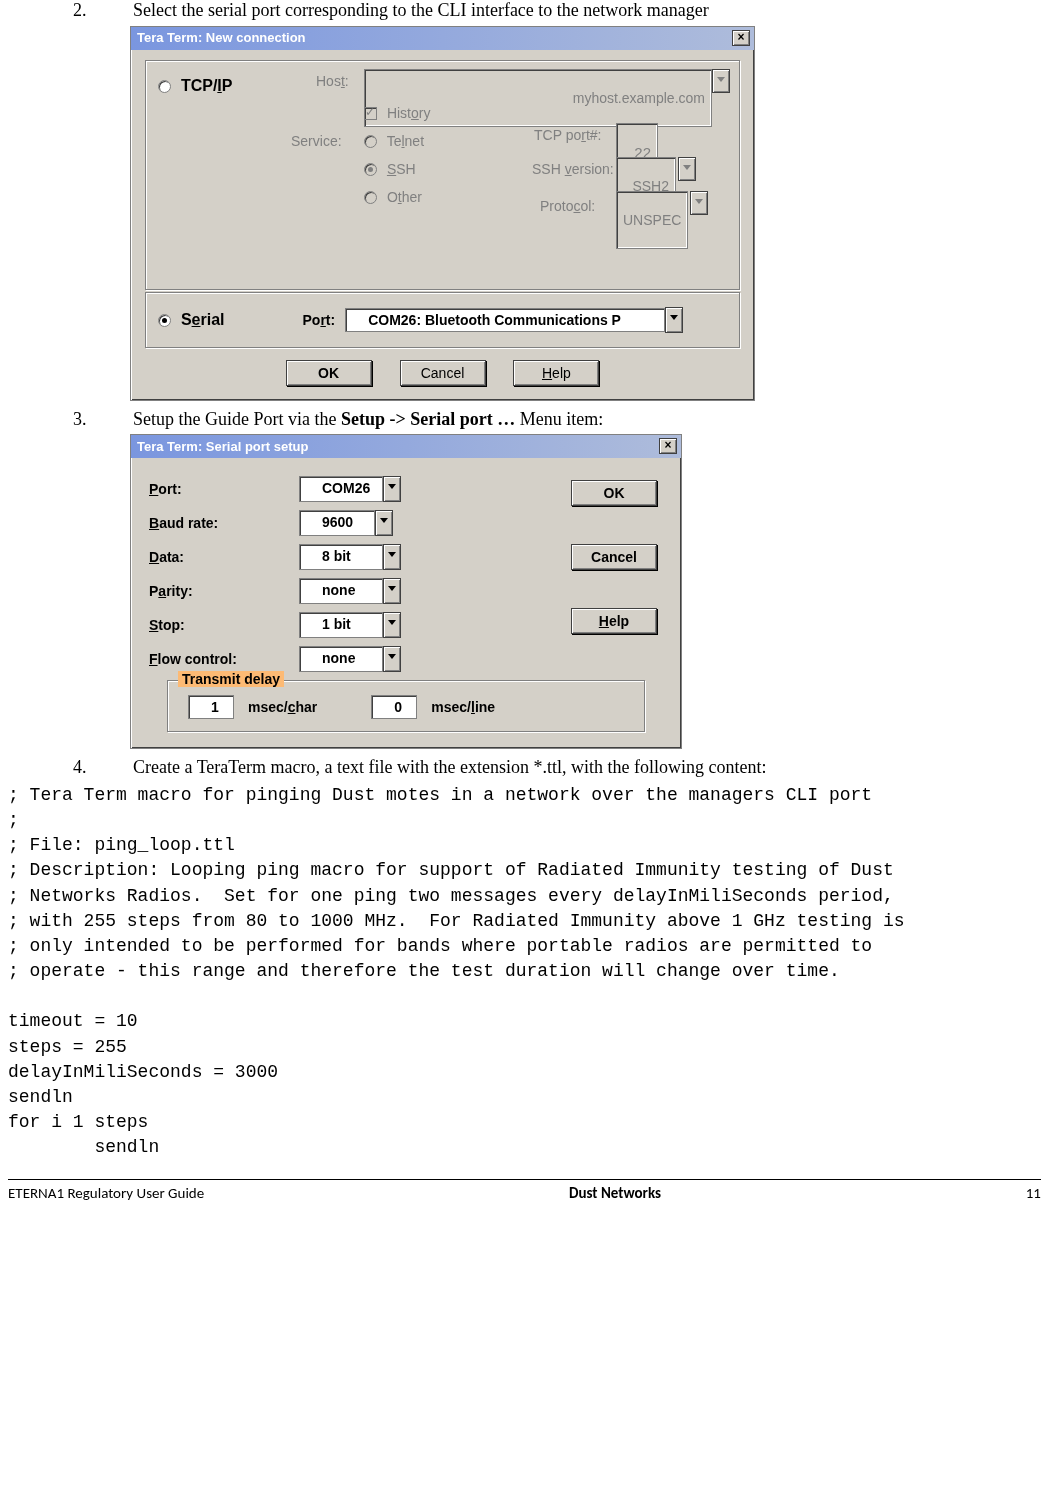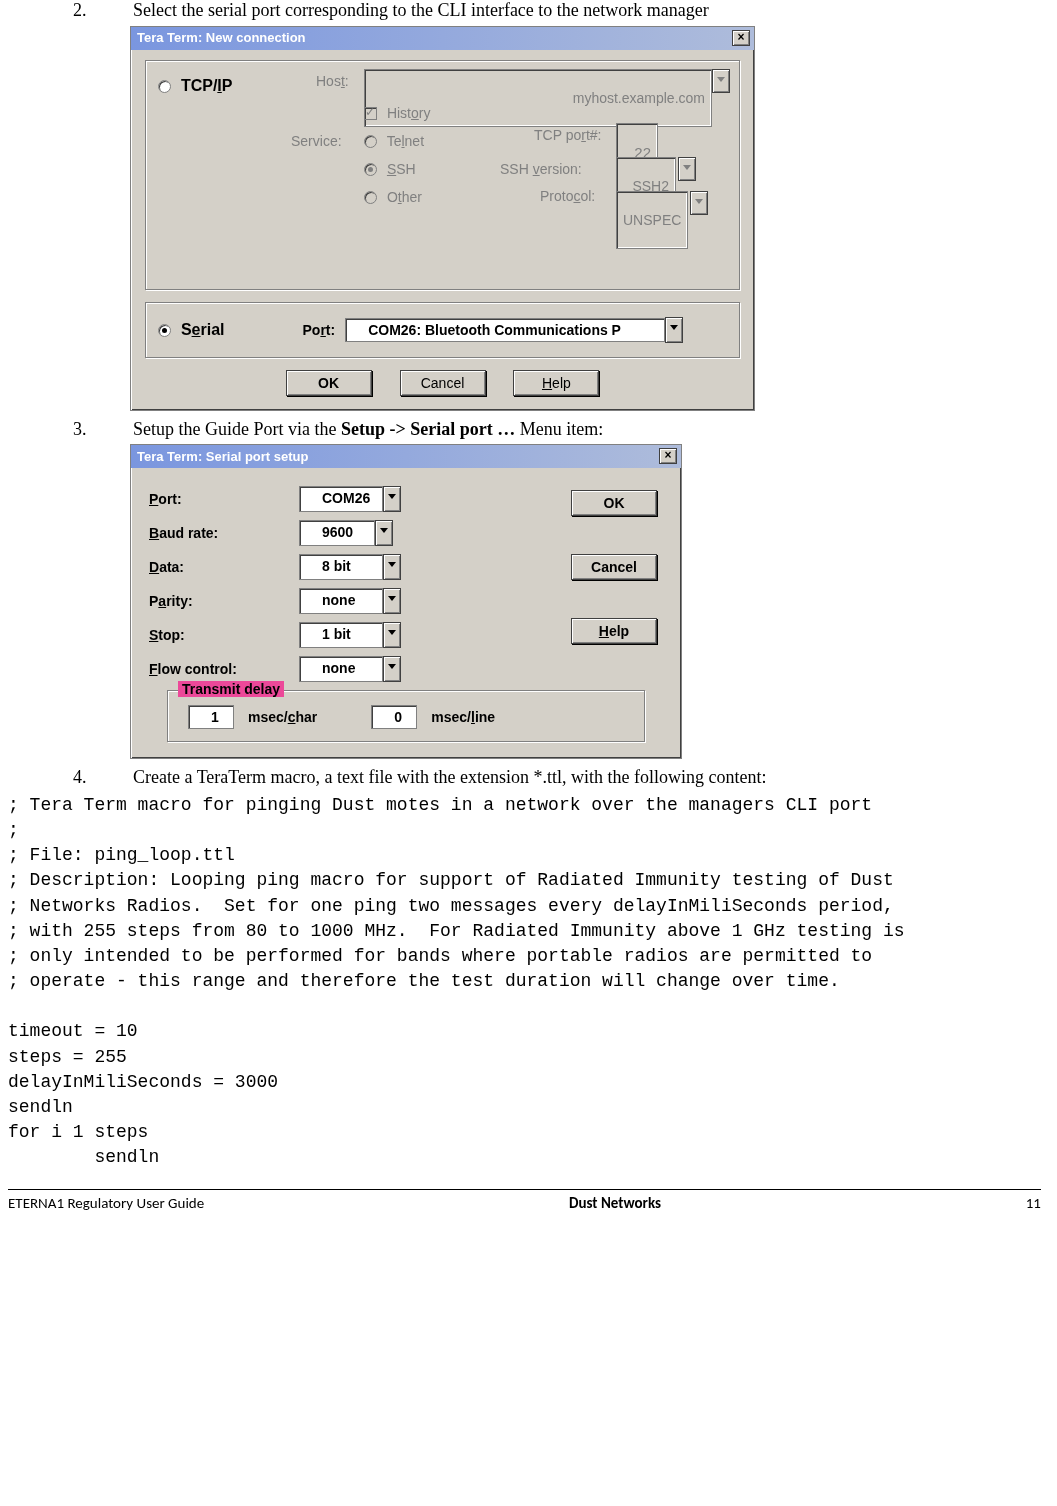--- a/index.html
+++ b/index.html
@@ -43,21 +43,21 @@
     font-weight: bold;
     font-size: 12px;
     text-align: center;
     line-height: 12px;
   }
   .dlg-body { padding: 10px 14px 14px; }
   .group {
     border: 1px solid #808080;
     box-shadow: inset 1px 1px 0 #fff, 1px 1px 0 #fff;
     padding: 10px 12px;
-    margin-bottom: 12px;
+    margin-bottom: 2px;
   }
   .radio {
     width: 13px; height: 13px; border-radius: 50%;
     border: 1px solid #808080;
     box-shadow: inset 1px 1px 0 #404040;
     background: #fff;
     display: inline-block;
     vertical-align: middle;
     margin-right: 6px;
     position: relative;
@@ -164,21 +164,21 @@
   .legend-box {
     border: 1px solid #808080;
     box-shadow: inset 1px 1px 0 #fff, 1px 1px 0 #fff;
     margin: 8px 18px 4px;
     padding: 14px 20px 12px;
     position: relative;
   }
   .legend-title {
     position: absolute;
     top: -10px; left: 10px;
-    background: #ec4899;
+    background: #fdba74;
     padding: 0 4px;
     font-weight: bold;
   }
 </style>
 </head>
 <body>
 
 <div class="page">
 
   <p class="step-line">
@@ -219,25 +219,25 @@
           <span><span class="u">S</span>SH</span>
         </div>
         <div style="position:absolute; top:128px; left:218px;" class="disabled-txt">
           <span class="radio dis"></span>
           <span>O<span class="u">t</span>her</span>
         </div>
 
         <div style="position:absolute; top:66px; left:388px;" class="disabled-txt">TCP po<span class="u">r</span>t#:</div>
         <div class="input-flat" style="position:absolute; top:62px; left:470px; width:42px; font-size:15px;">22</div>
 
-        <div style="position:absolute; top:100px; left:354px;text-align:center;" class="disabled-txt">SSH <span class="u">v</span>ersion:</div>
+        <div style="position:absolute; top:100px; left:386px;text-align:center;" class="disabled-txt">SSH <span class="u">v</span>ersion:</div>
         <div class="input-flat" style="position:absolute; top:96px; left:470px; width:60px;">SSH2</div>
         <span class="dd-btn dis" style="position:absolute; top:96px; left:532px; height:24px;"></span>
 
-        <div style="position:absolute; top:127px; left:394px;" class="disabled-txt">Proto<span class="u">c</span>ol:</div>
+        <div style="position:absolute; top:137px; left:394px;" class="disabled-txt">Proto<span class="u">c</span>ol:</div>
         <div class="input-flat" style="position:absolute; top:130px; left:470px; width:72px;">UNSPEC</div>
         <span class="dd-btn dis" style="position:absolute; top:130px; left:544px; height:24px;"></span>
       </div>
 
       <div class="group" style="padding:14px 12px;">
         <div style="display:flex; align-items:center;">
           <div>
             <span class="radio sel"></span>
             <span class="bold" style="font-size:16px;">S<span class="u">e</span>rial</span>
           </div>

